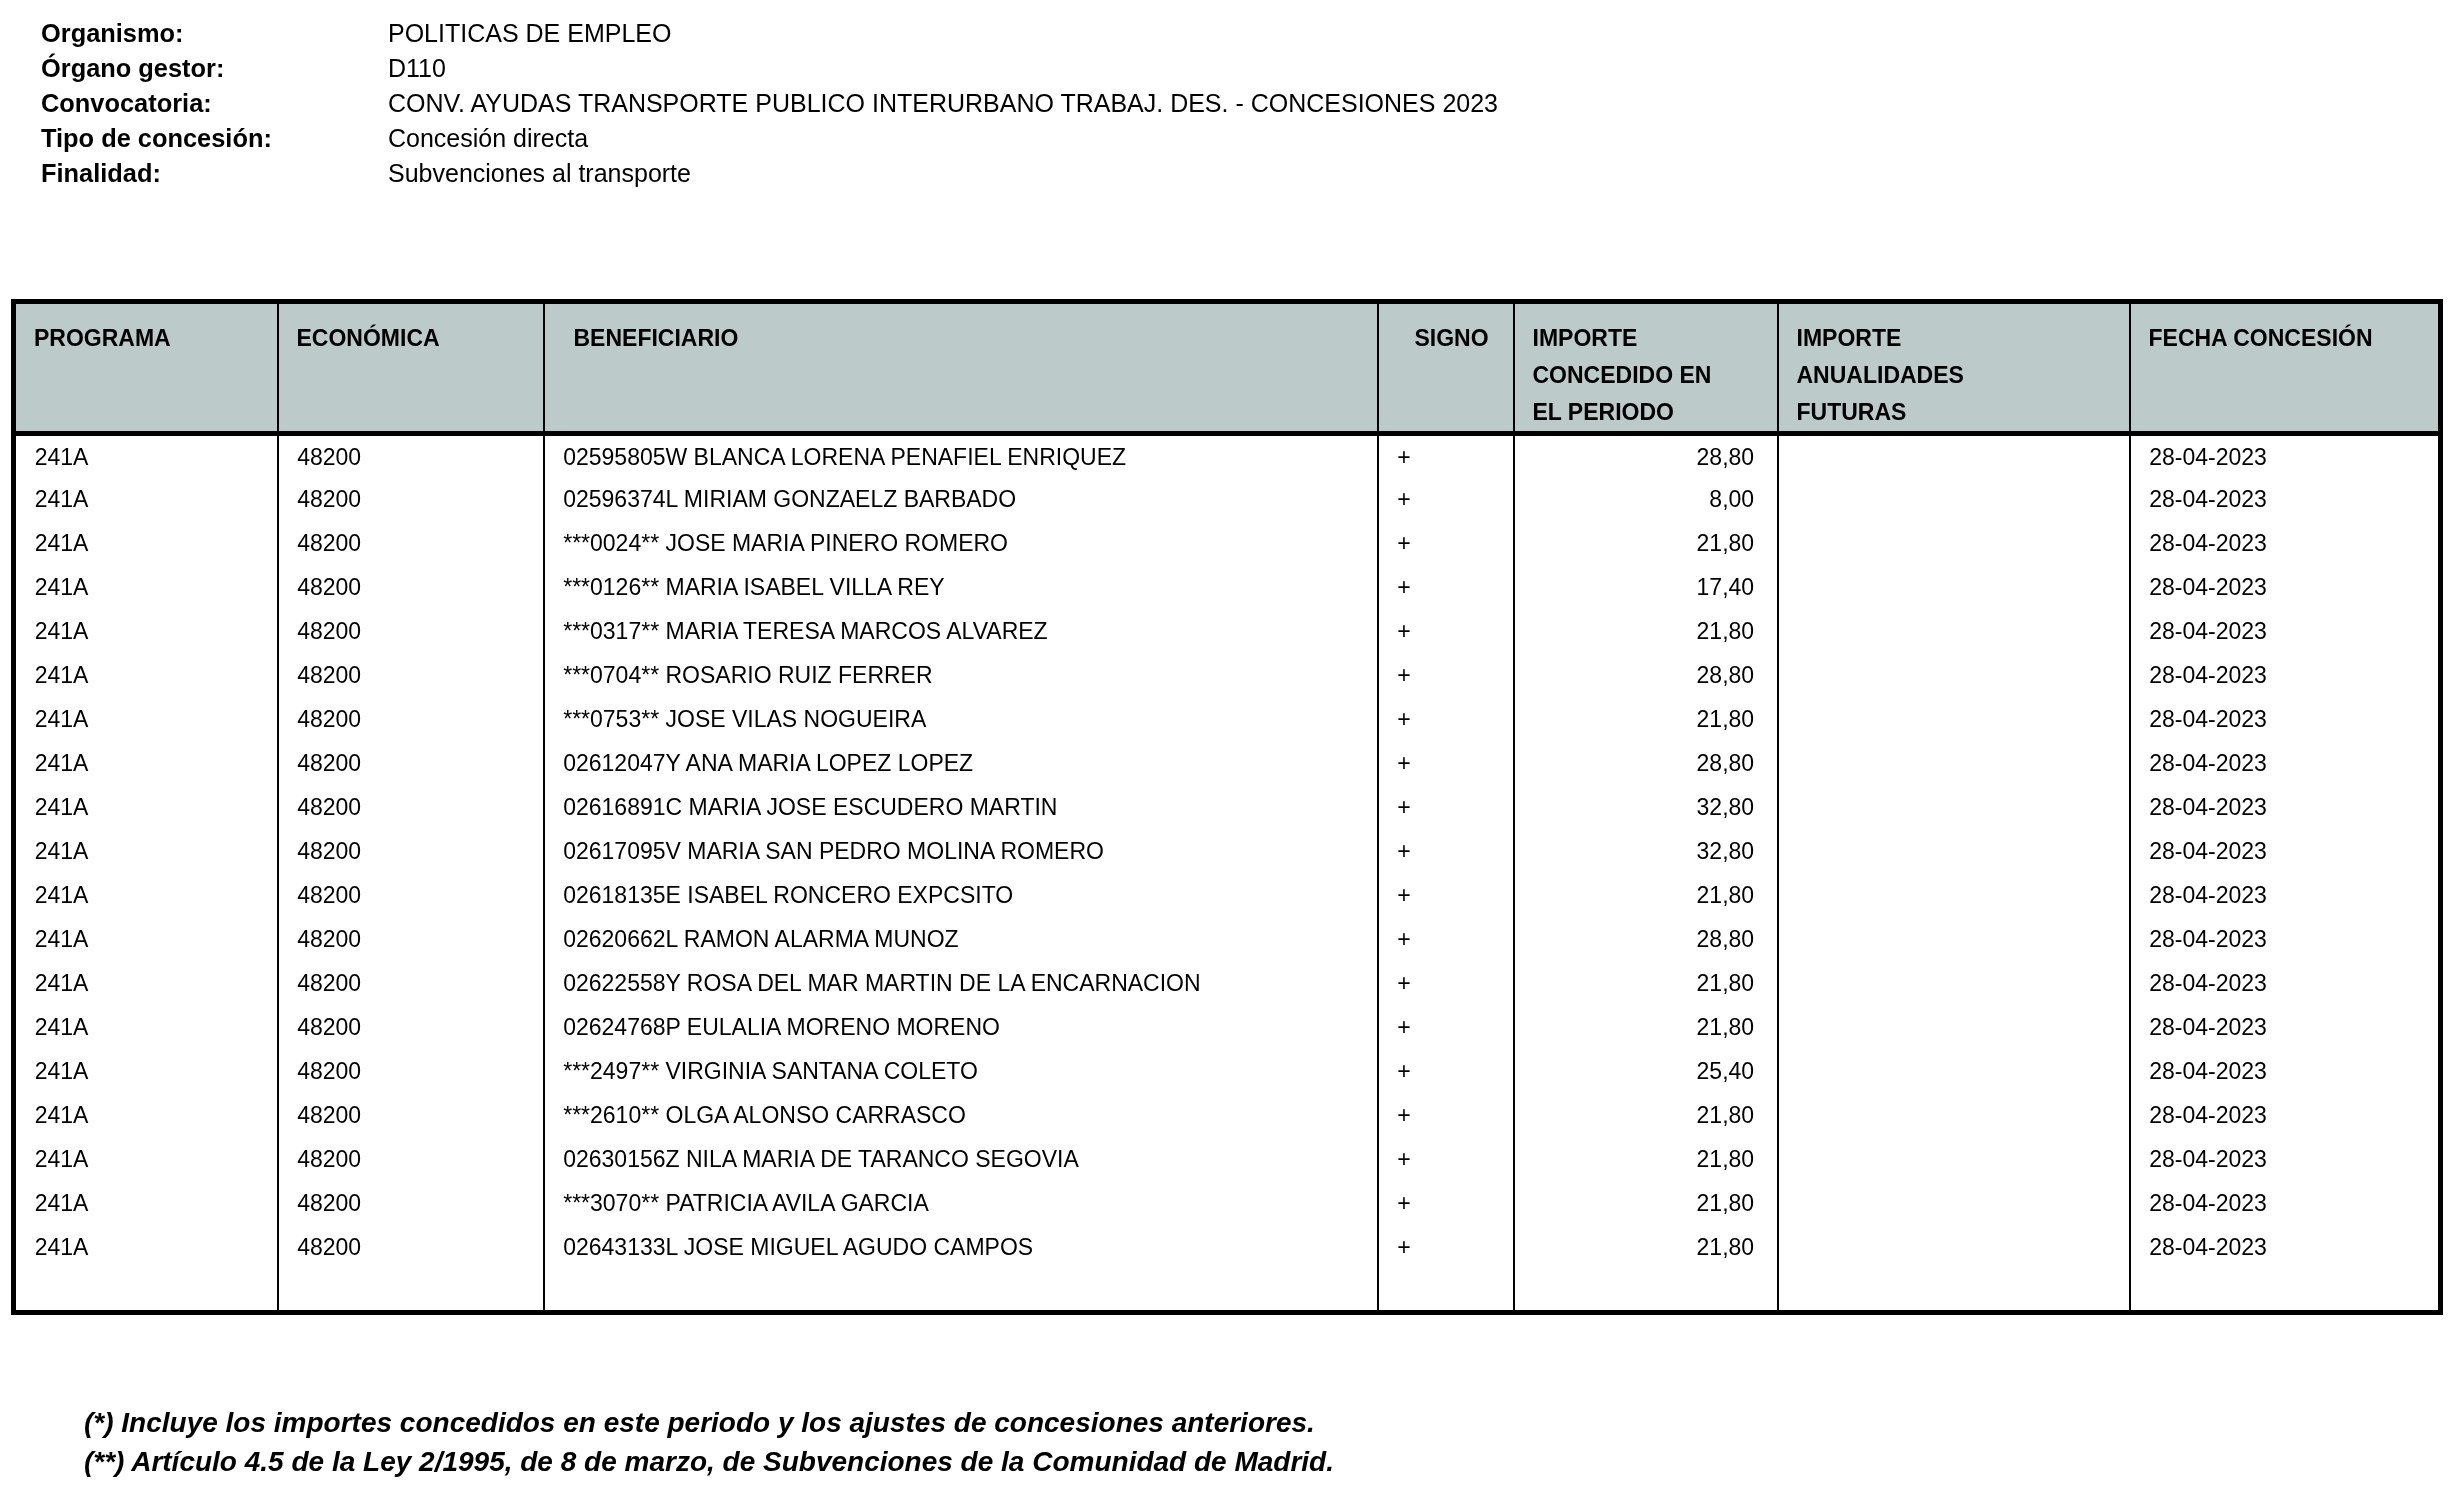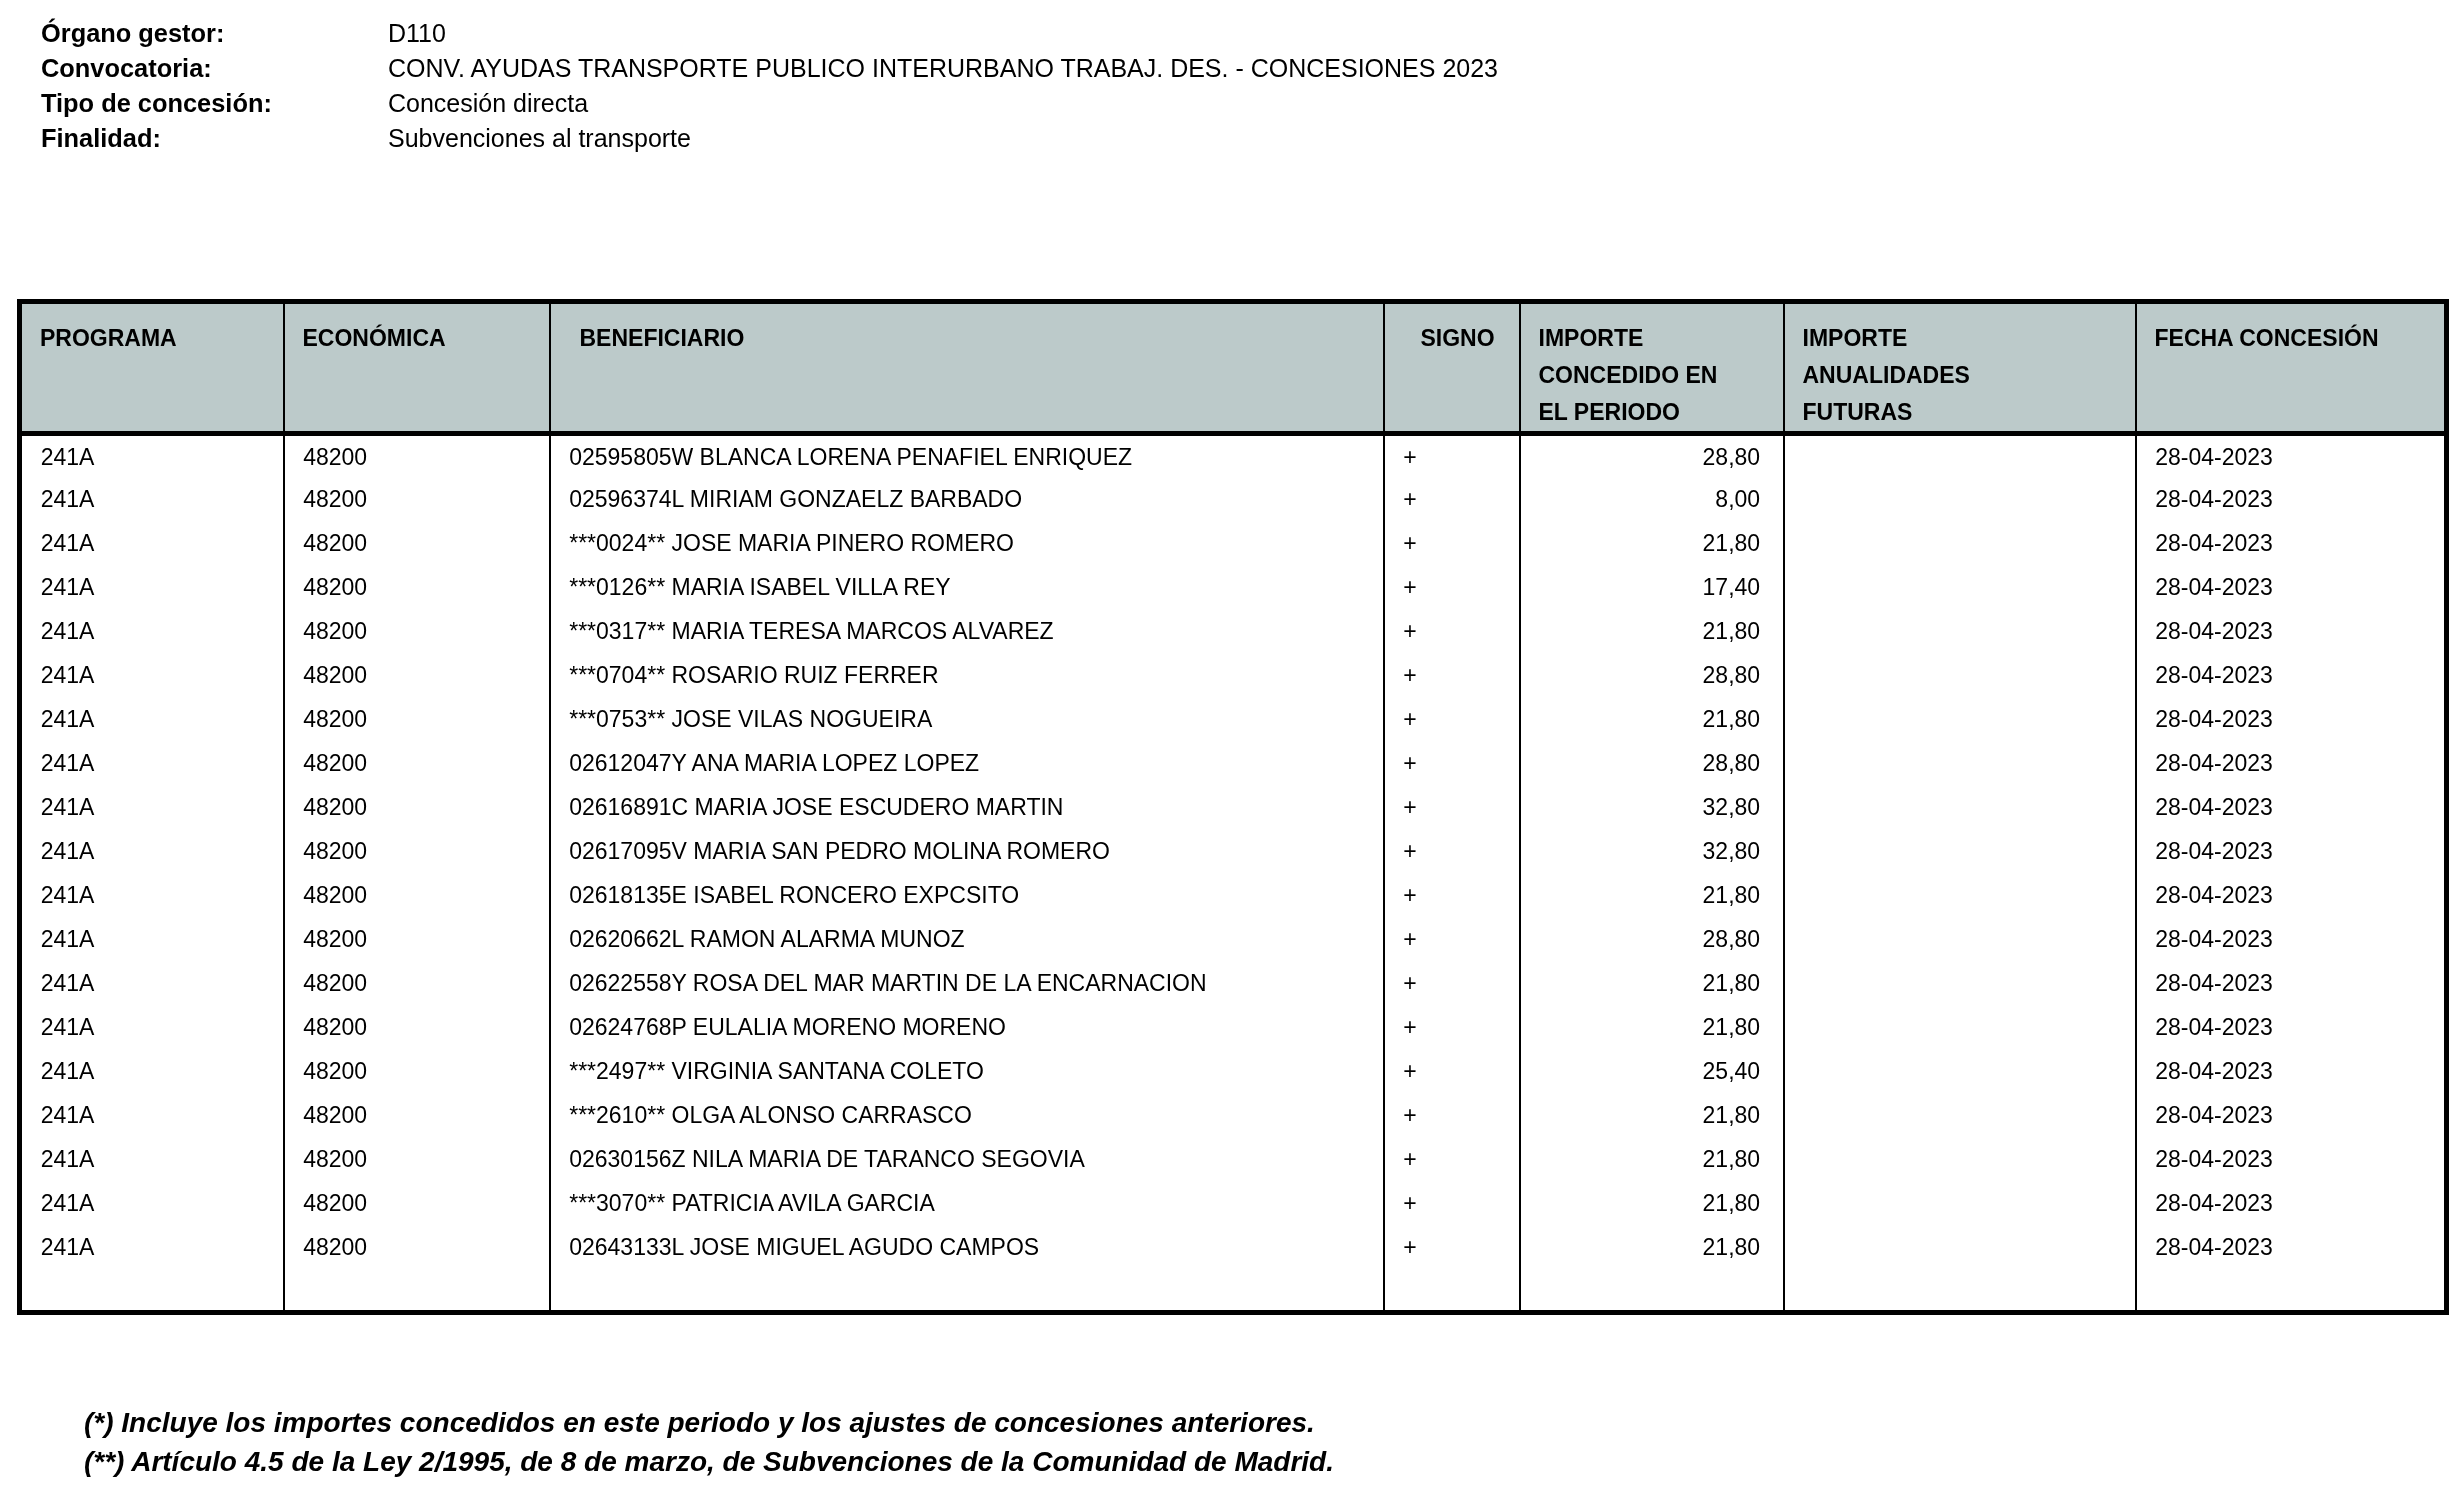--- a/index.html
+++ b/index.html
@@ -12,21 +12,21 @@
   }
 
   
   .info-block { position: absolute; left: 41px; top: 19.4px; }
   .info-row { display: flex; align-items: baseline; height: 35px; }
   .info-label { width: 347px; font-weight: bold; font-size: 25.4px; }
   .info-value { font-size: 25px; }
 
   
   table.concessions {
-    position: absolute; left: 17px; top: 299px;
+    position: absolute; left: 11px; top: 299px;
     width: 2428px;
     border-collapse: collapse;
     table-layout: fixed;
     border: 5.2px solid #000;
   }
   table.concessions thead th {
     border-right: 2.2px solid #000;
     border-bottom: 5.2px solid #000;
     height: 126px;
     vertical-align: top;
@@ -53,20 +53,24 @@
   .footnotes {
     position: absolute; left: 84px; top: 1403px;
     font-weight: bold; font-style: italic;
     font-size: 28px; line-height: 39px;
   }
 </style>
 </head>
 <body>
 
 <div class="info-block">
+  <div class="info-row">
+    <div class="info-label">Organismo:</div>
+    <div class="info-value">POLITICAS DE EMPLEO</div>
+  </div>
   <div class="info-row">
     <div class="info-label">Órgano gestor:</div>
     <div class="info-value">D110</div>
   </div>
   <div class="info-row">
     <div class="info-label">Convocatoria:</div>
     <div class="info-value">CONV. AYUDAS TRANSPORTE PUBLICO INTERURBANO TRABAJ. DES. - CONCESIONES 2023</div>
   </div>
   <div class="info-row">
     <div class="info-label">Tipo de concesión:</div>

